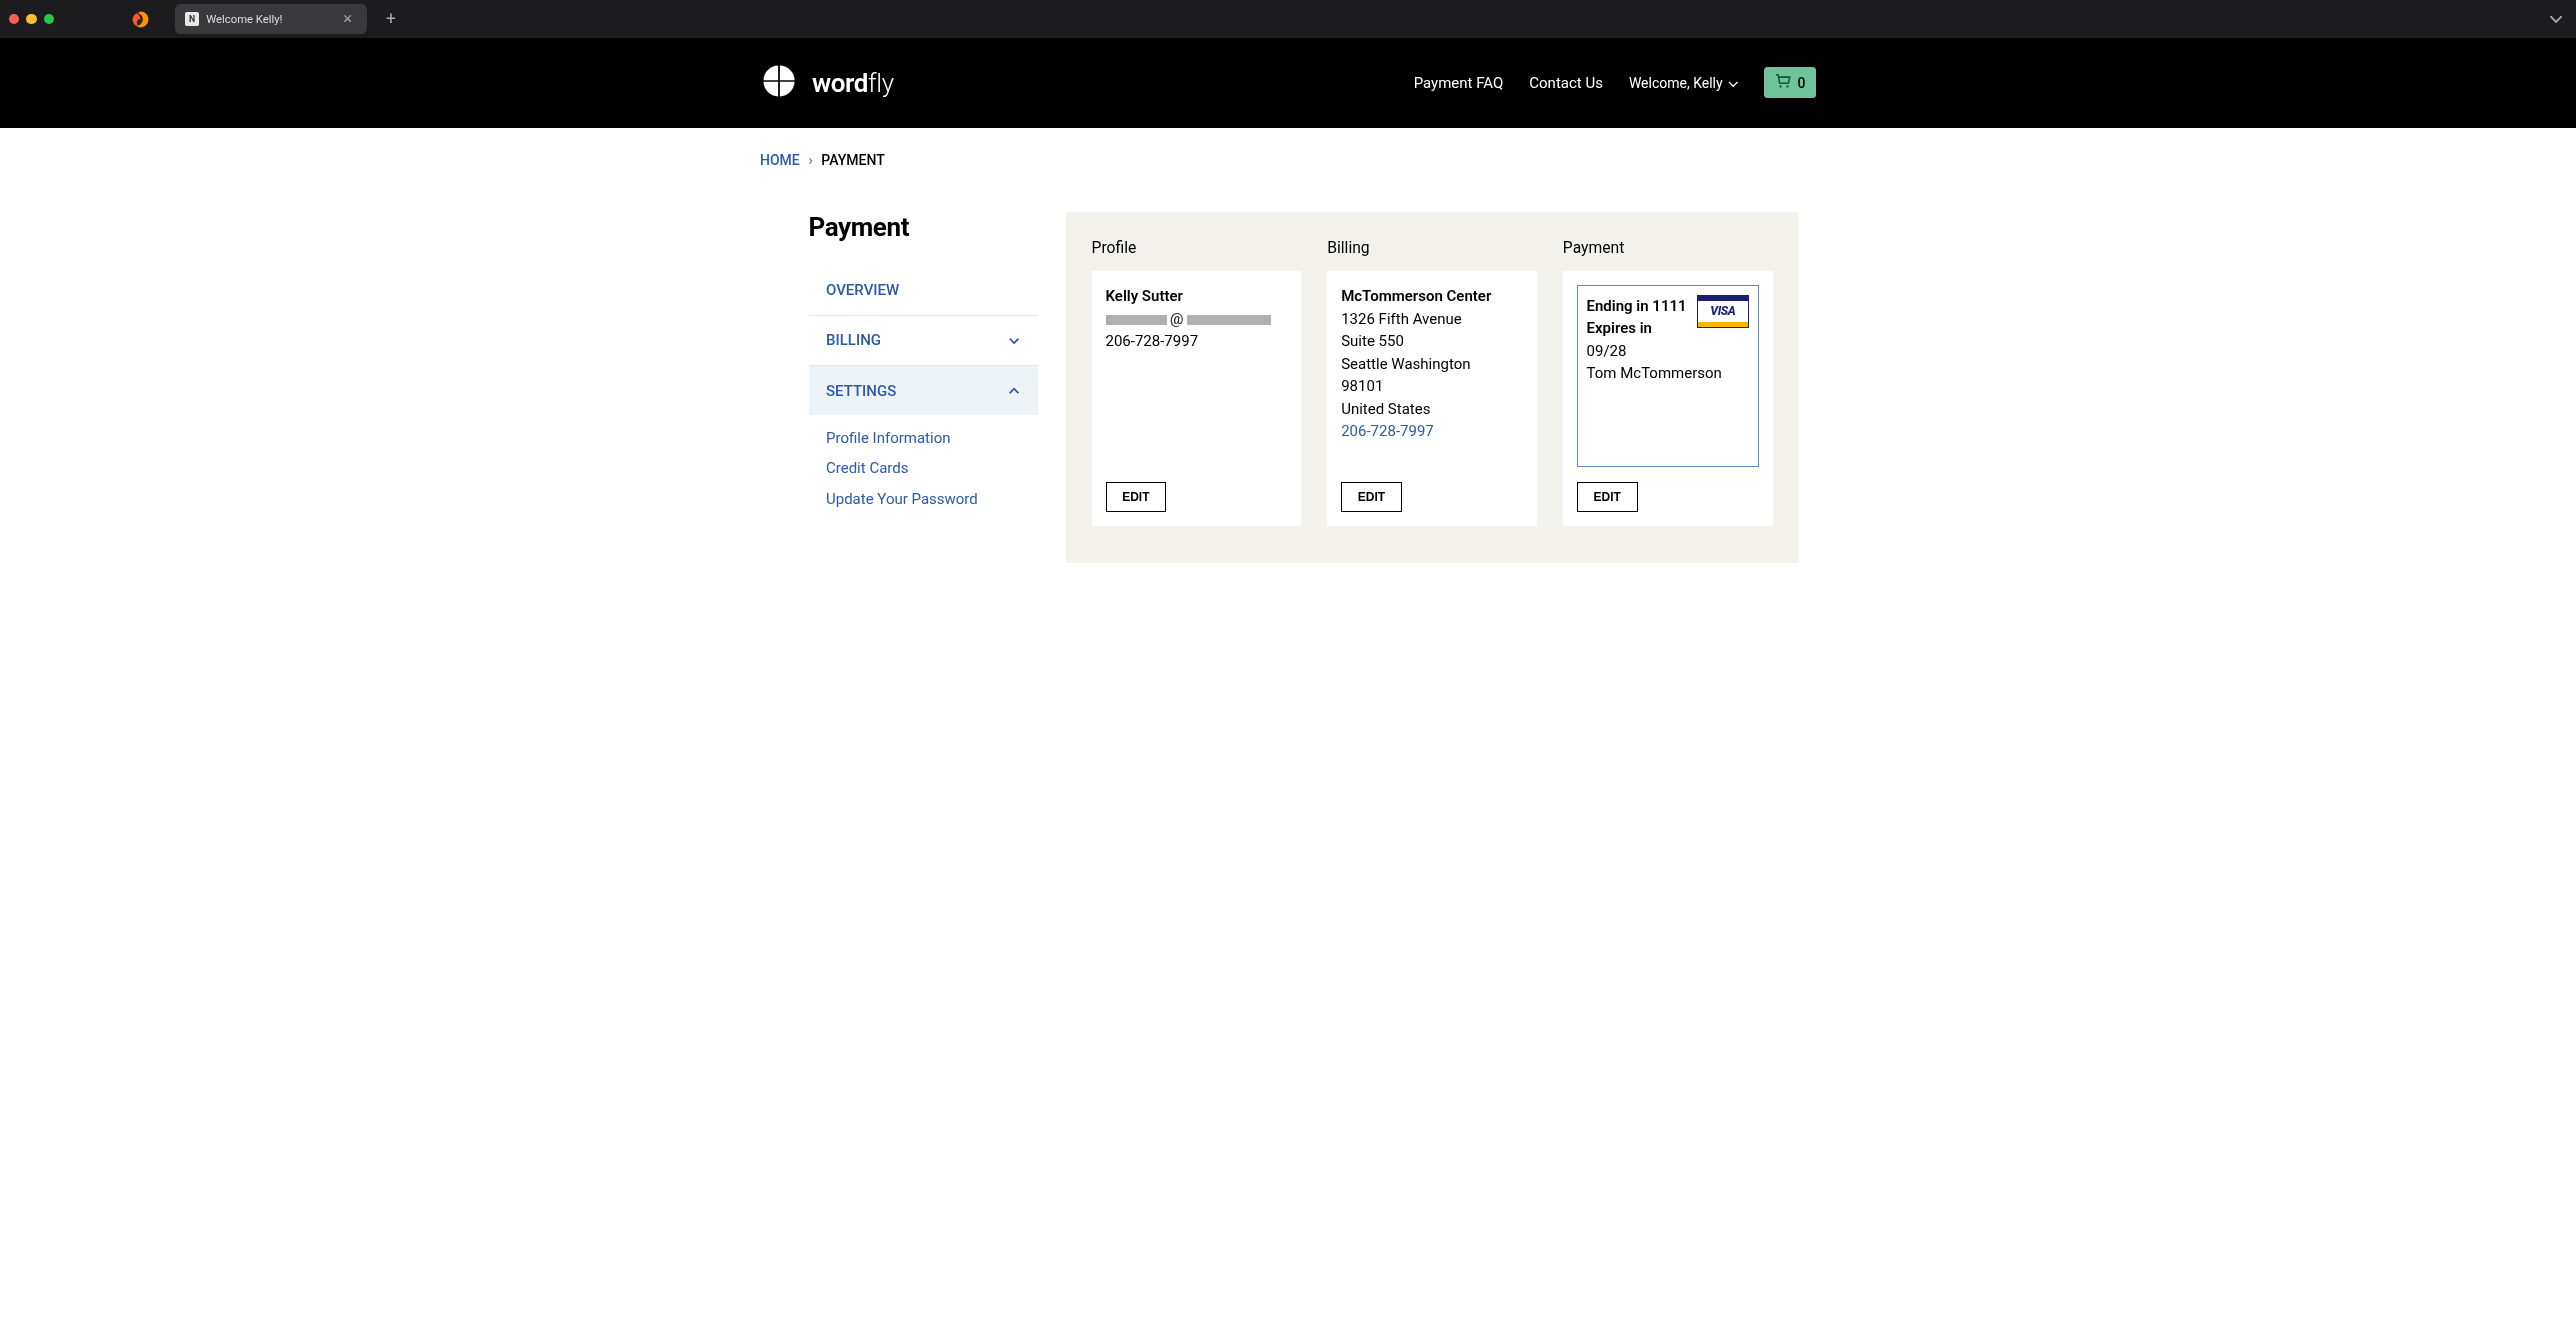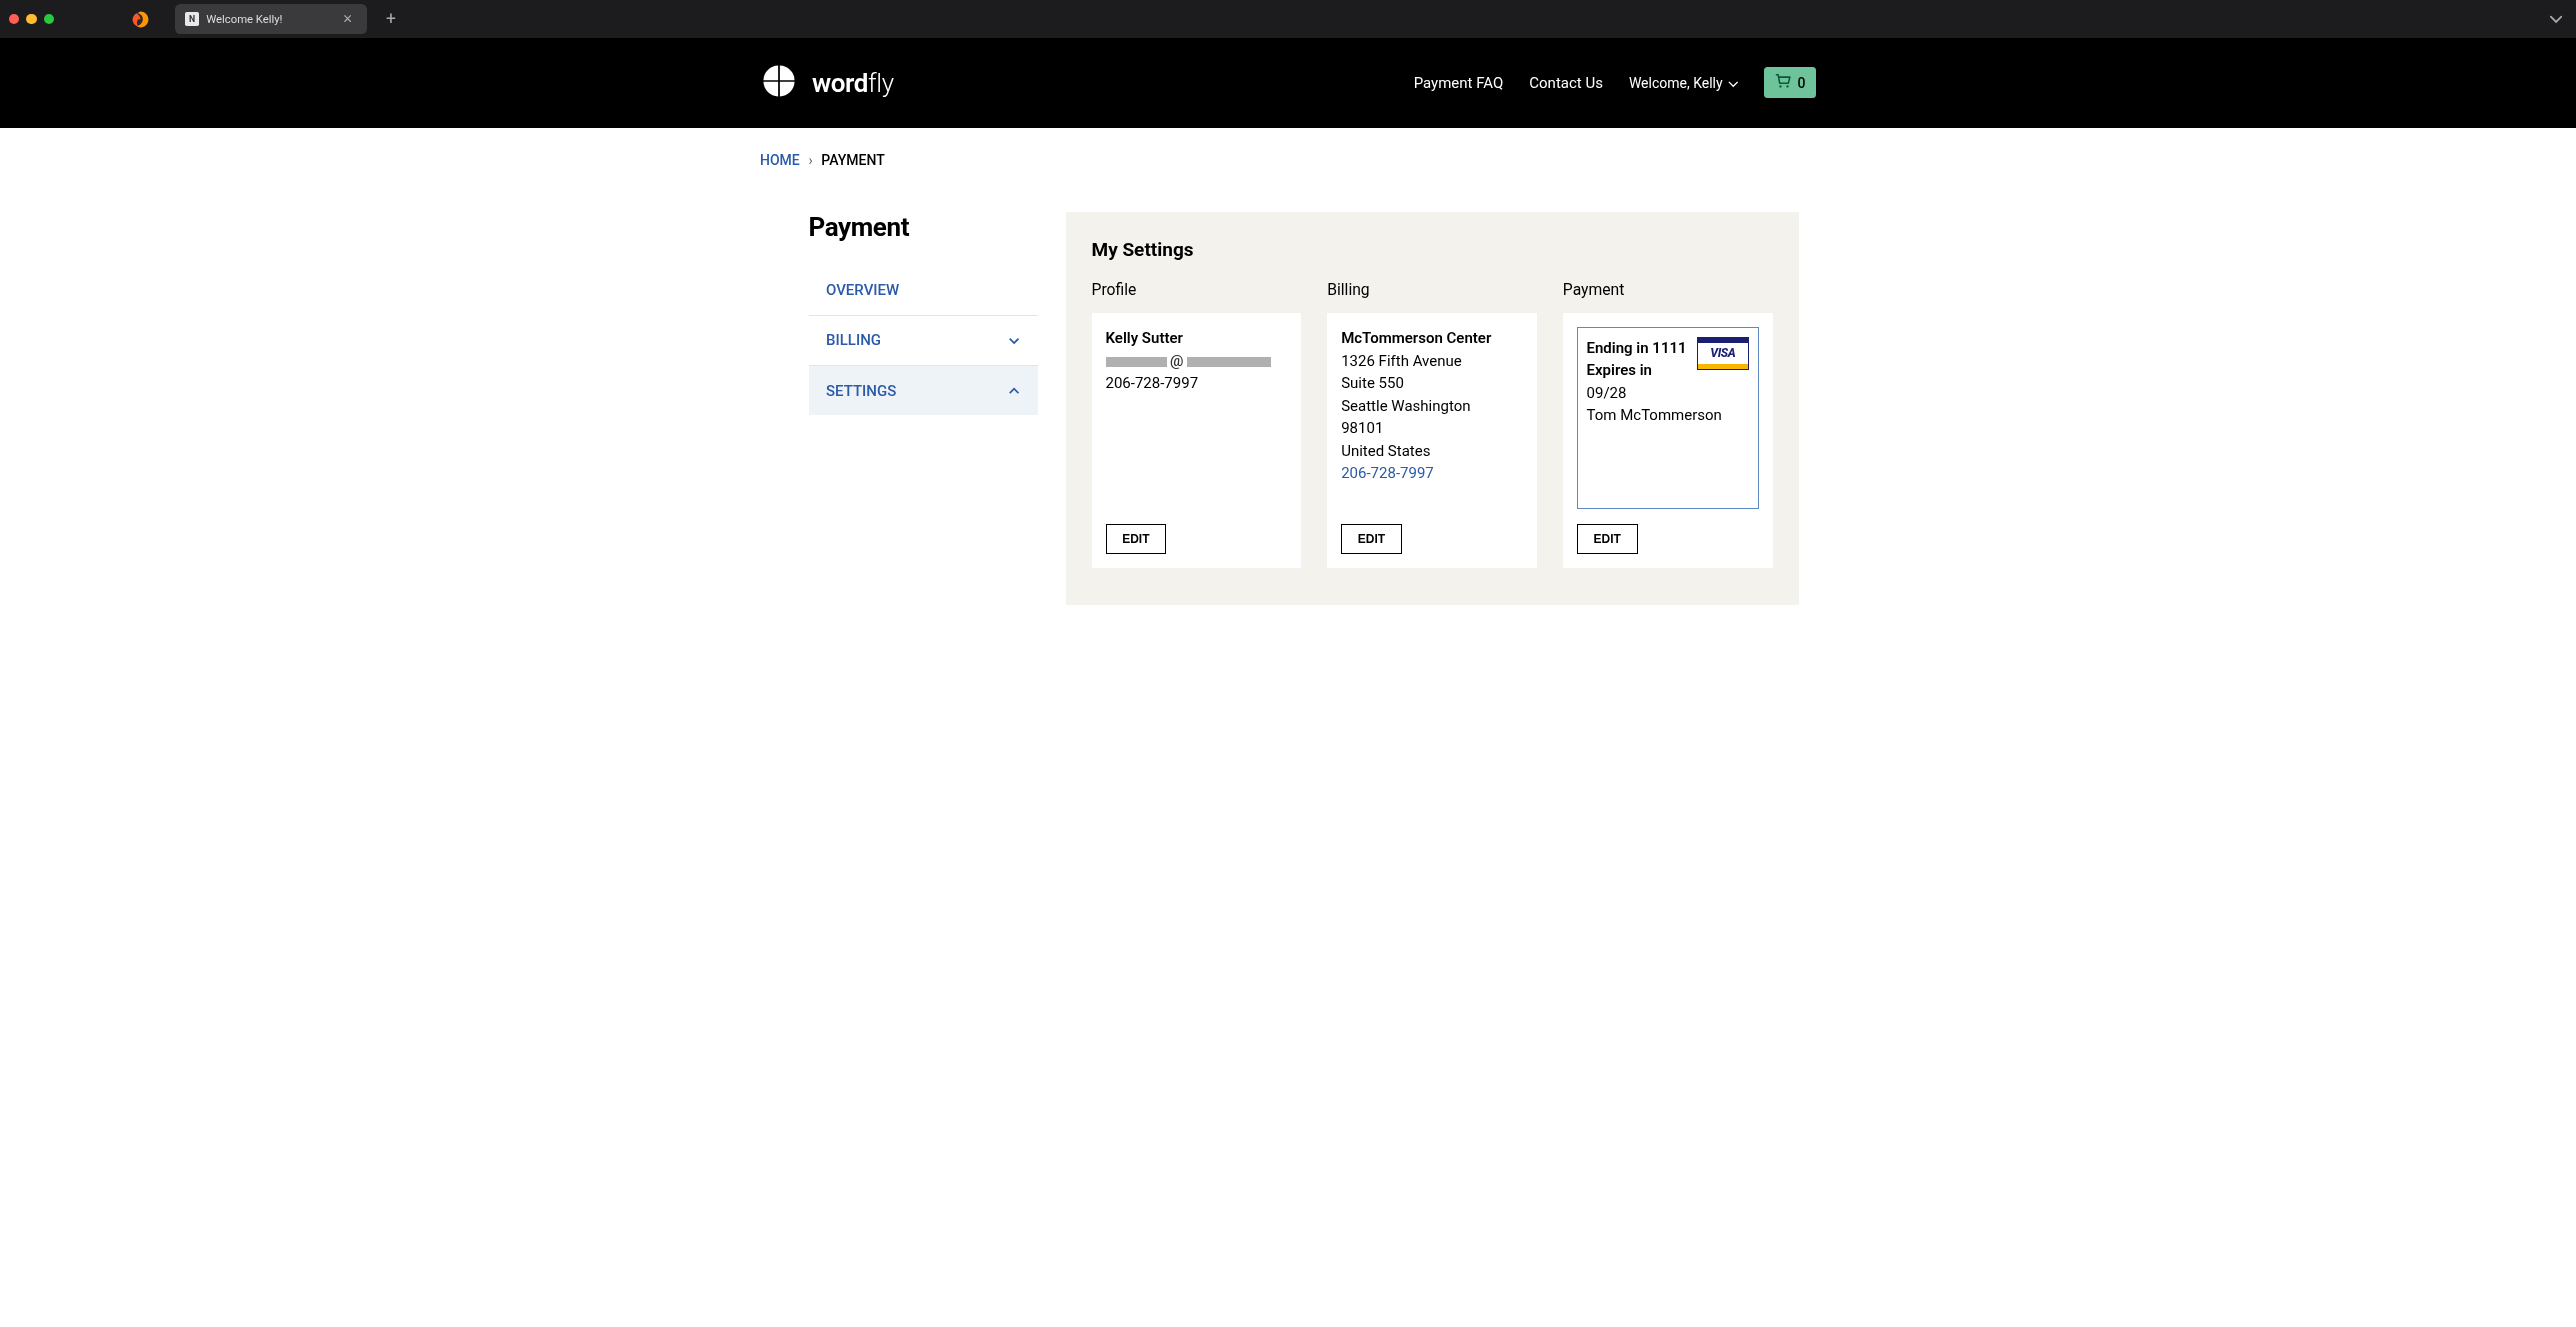--- a/index.html
+++ b/index.html
@@ -162,25 +162,29 @@
         </span>
       </div>
       <div class="sb-item active">
         <span>SETTINGS</span>
         <span class="chev">
           <svg width="12.2" height="8.7" viewBox="0 0 14 10">
               <path d="M2 7 L7 2 L12 7" stroke="#2a5aa8" stroke-width="2" fill="none"></path>
             </svg>
         </span>
       </div>
+      <div class="sb-sub">
+        <a href="#">Profile Information</a>
+        <a href="#">Credit Cards</a>
+        <a href="#">Update Your Password</a>
+      </div>
     </div>
   </div>
 
   <div class="main-panel">
-    <h2>My Settings</h2>
     <div class="settings-grid">
 
       <div class="settings-col">
         <h3>Profile</h3>
         <div class="card">
           <div class="card-body">
             <div class="name">Kelly Sutter</div>
             <div>
               <span class="redact" style="width:61px"></span><span class="at-sym">@</span><span class="redact" style="width:84px"></span>
             </div>

